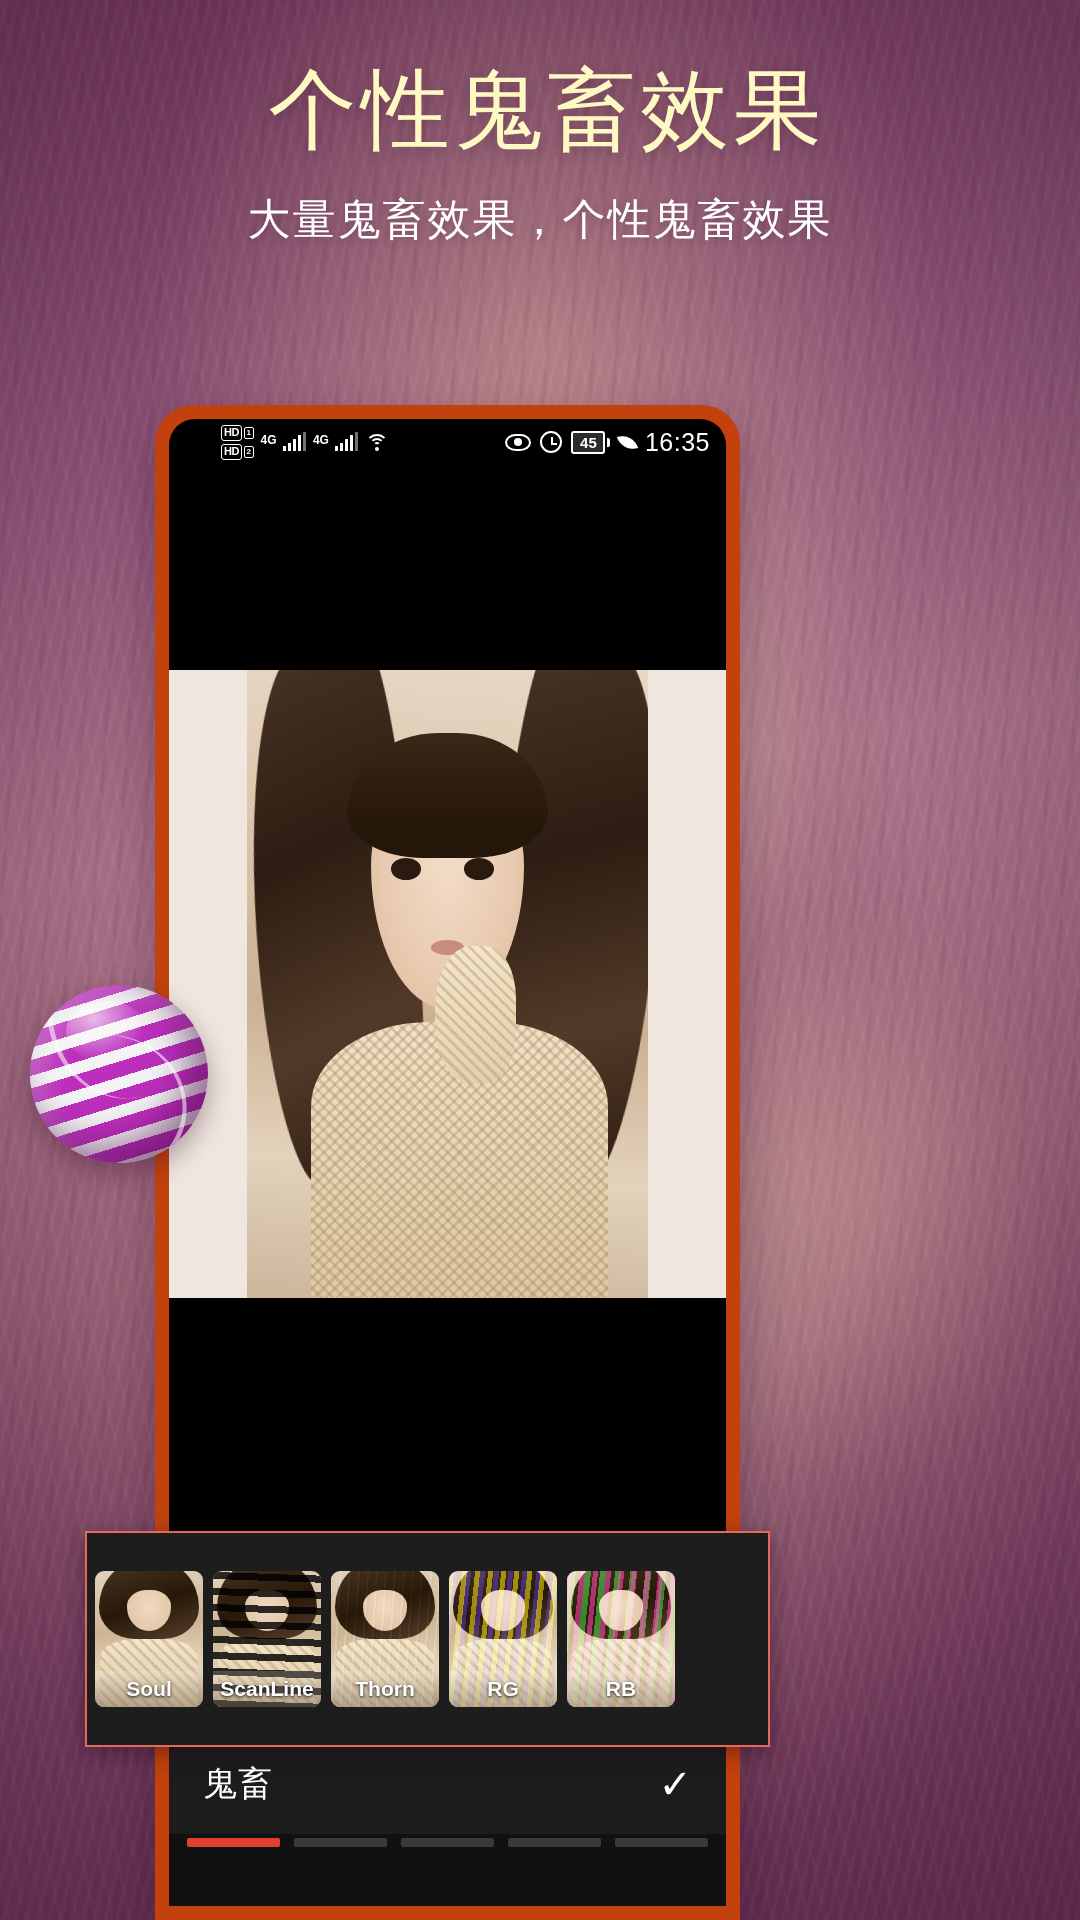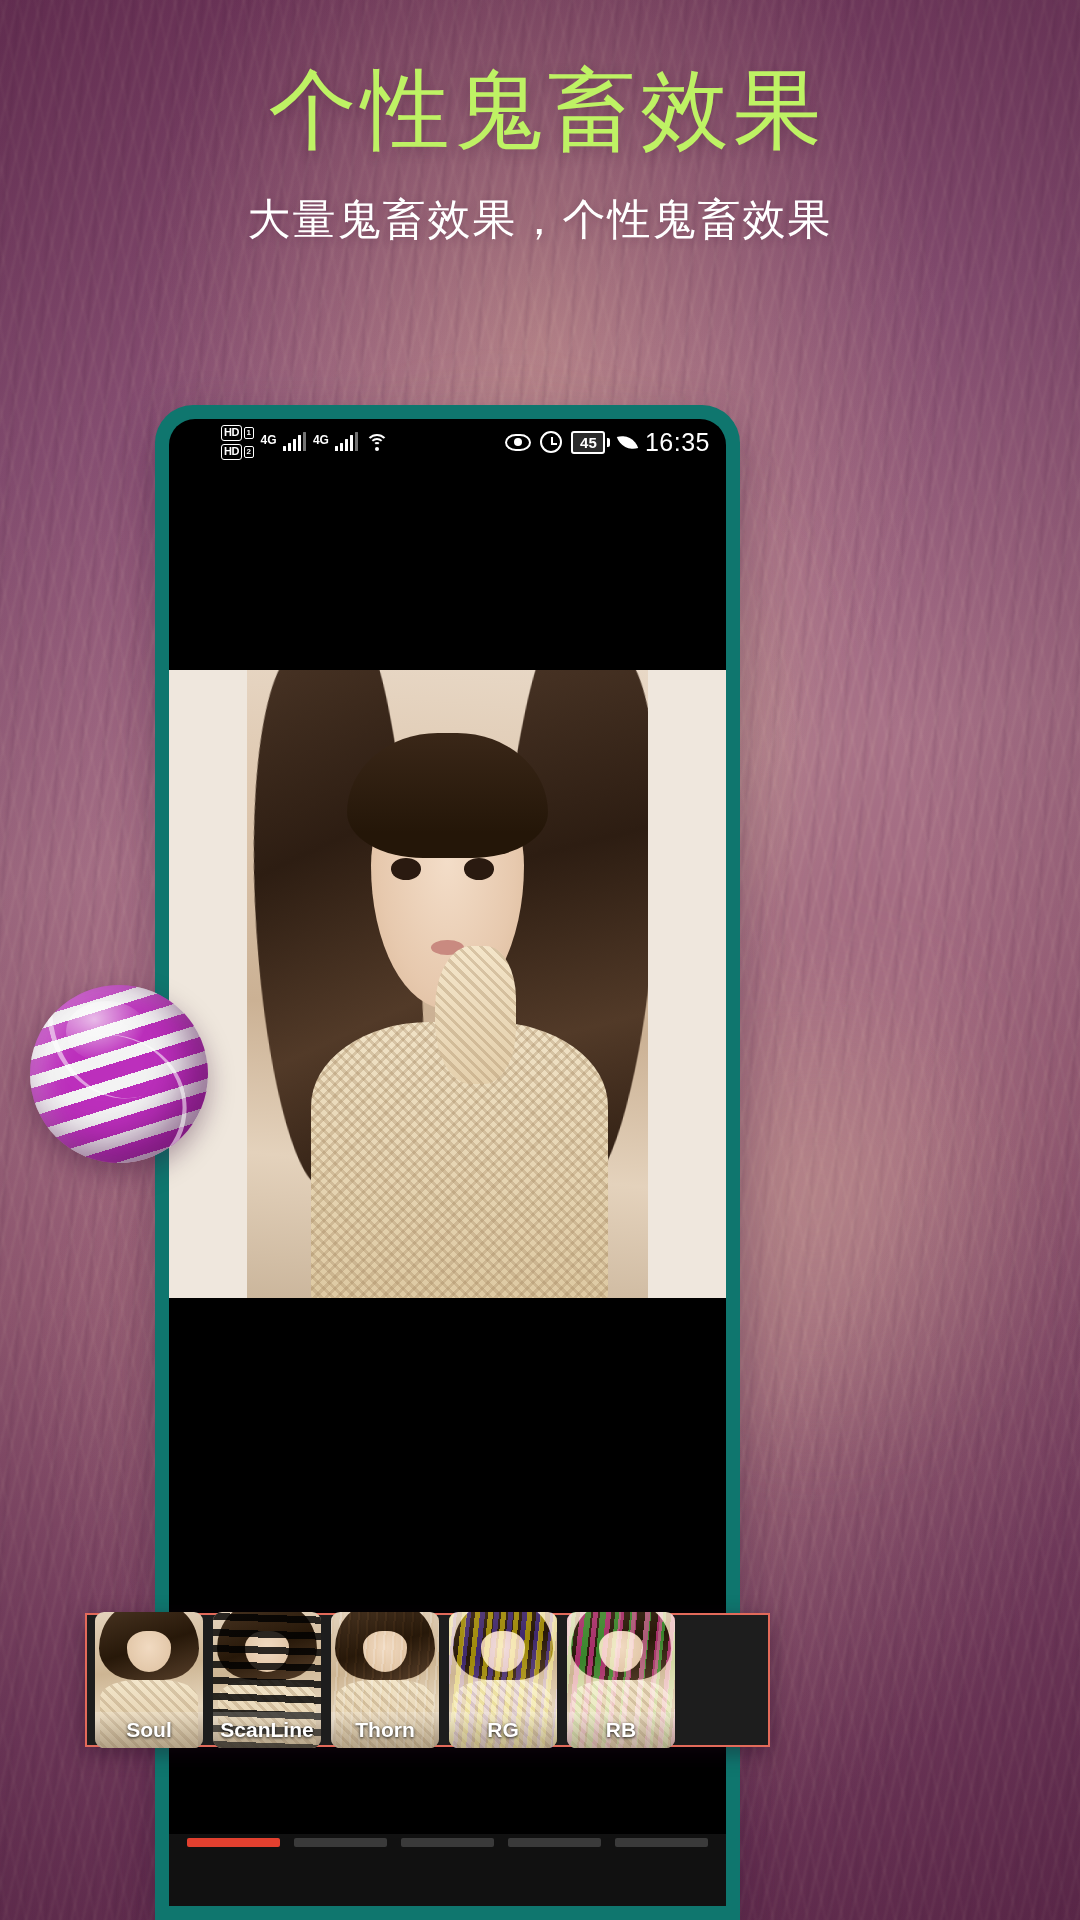--- a/index.html
+++ b/index.html
@@ -36,21 +36,21 @@
     filter:blur(26px);
   }
   #bg .vig {
     position:absolute; inset:0;
     background:radial-gradient(ellipse 80% 62% at 50% 50%, rgba(0,0,0,0) 45%, rgba(58,18,48,.40) 100%);
   }
 
   
   .headings { position:absolute; left:0; right:0; top:62px; text-align:center; z-index:6; }
   .title {
-    font-size:88px; line-height:1.08; color:#bef264; font-weight:400;
+    font-size:88px; line-height:1.08; color:#fef9c3; font-weight:400;
     letter-spacing:5px; text-shadow:0 3px 14px rgba(60,20,50,.30);padding-left:15px;
   }
   .subtitle {
     margin-top:34px; font-size:43px; color:#ffffff; font-weight:400;
     letter-spacing:2px; text-shadow:0 2px 10px rgba(60,20,50,.28);
   }
 
   
   .ball {
     position:absolute; left:30px; top:985px; width:178px; height:178px; z-index:9;
@@ -69,21 +69,21 @@
   }
   .ball .arc{
     position:absolute; border:0 solid rgba(255,255,255,.55); border-radius:50%;
   }
   .ball .a1{ left:10%; top:-28%; width:82%; height:92%; border-top-width:7px; border-left-width:5px; transform:rotate(-15deg); }
   .ball .a2{ left:-8%; top:28%; width:96%; height:86%; border-bottom-width:6px; border-right-width:4px; transform:rotate(-12deg); }
 
   
   .phone {
     position:absolute; left:155px; top:405px; width:585px; height:1515px; z-index:5;
-    background:#0f766e; border-radius:38px 38px 0 0;
+    background:#c2410c; border-radius:38px 38px 0 0;
     box-shadow:0 18px 48px rgba(45,10,40,.34);
     padding:14px 14px 14px 14px;
   }
   .screen {
     width:100%; height:100%; background:#000; border-radius:26px 26px 0 0;
     overflow:hidden; position:relative;
   }
 
   
   .statusbar {
@@ -251,21 +251,21 @@
   .sc-label {
     position:absolute; left:0; right:0; bottom:0; height:33px;
     display:flex; align-items:center; justify-content:center;
     color:#fff; font-size:20px; font-weight:700;
     background:linear-gradient(180deg, rgba(0,0,0,.10), rgba(0,0,0,.42));
     text-shadow:0 1px 3px rgba(0,0,0,.85);
   }
 
   
   .filmstrip {
-    position:absolute; left:-70px; right:-30px; bottom:173px; height:134px; z-index:12;
+    position:absolute; left:-70px; right:-30px; bottom:173px; height:216px; z-index:12;
     background:#1d1d1d; border:2px solid #e36a5a;
     display:flex; align-items:center; gap:10px; padding:0 8px;
     box-shadow:0 6px 20px rgba(30,5,28,.40);
   }
   .fs-item { width:108px; height:136px; position:relative; border-radius:9px; overflow:hidden; flex:0 0 auto; }
   .fs-img { position:absolute; inset:0; }
   .fs-label {
     position:absolute; left:0; right:0; bottom:0; height:36px;
     display:flex; align-items:center; justify-content:center;
     color:#fff; font-size:21px; font-weight:700;
@@ -405,20 +405,24 @@
         <div class="ph-face"></div>
         <div class="ph-bangs"></div>
         <div class="ph-eye l"></div>
         <div class="ph-eye r"></div>
         <div class="ph-lips"></div>
         <div class="ph-sweater"></div>
         <div class="ph-hand"></div>
       </div>
     </div>
 
+    <div class="bottombar">
+      <span class="bb-title">鬼畜</span>
+      <span class="bb-check">✓</span>
+    </div>
 
     <div class="tabbar">
       <span class="tab active"></span>
       <span class="tab"></span>
       <span class="tab"></span>
       <span class="tab"></span>
       <span class="tab"></span>
     </div>
 
   </div>

